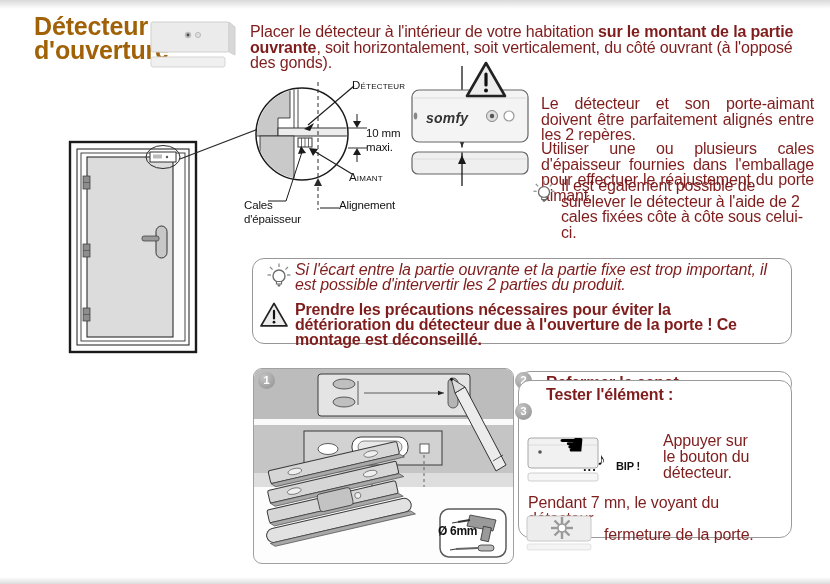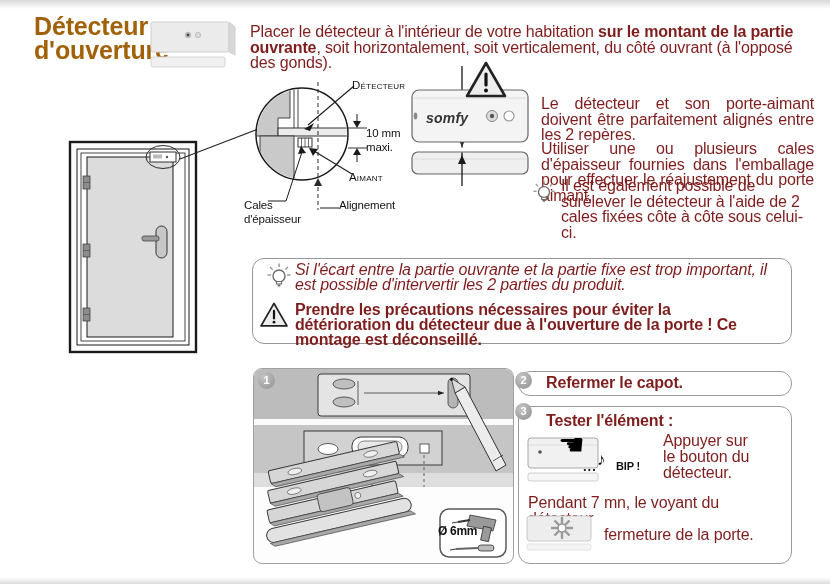--- a/index.html
+++ b/index.html
@@ -279,21 +279,21 @@
   </svg>
 </div>
 <div class="abs step-badge" style="left:258px;top:372px">1</div>
 <div class="abs drill-label" style="left:438px;top:524px;width:52px">Ø 6mm</div>
 
 <div class="abs step-box" style="left:518px;top:371px;width:272px;height:23px">
   <div class="body-txt" style="padding:3px 0 0 27px">Refermer le capot.</div>
 </div>
 <div class="abs step-badge" style="left:515px;top:372px">2</div>
 
-<div class="abs step-box" style="left:518px;top:406px;width:272px;height:156px">
+<div class="abs step-box" style="left:518px;top:380px;width:272px;height:156px">
   <div class="body-txt" style="padding:6px 0 0 27px">Tester l'élément :</div>
 </div>
 <div class="abs step-badge" style="left:515px;top:403px">3</div>
 
 <svg class="abs" style="left:527px;top:434px" width="100" height="48">
   <rect x="1" y="4" width="70" height="30" rx="3" fill="#f1f1f1" stroke="#a8a8a8" stroke-width="1"></rect>
   <line x1="2" y1="11" x2="70" y2="11" stroke="#dcdcdc" stroke-width="1"></line>
   <circle cx="13" cy="18" r="1.8" fill="#555"></circle>
   <rect x="1" y="39" width="70" height="8" rx="2" fill="#f6f6f6" stroke="#c4c4c4" stroke-width="0.8"></rect>
 </svg>

